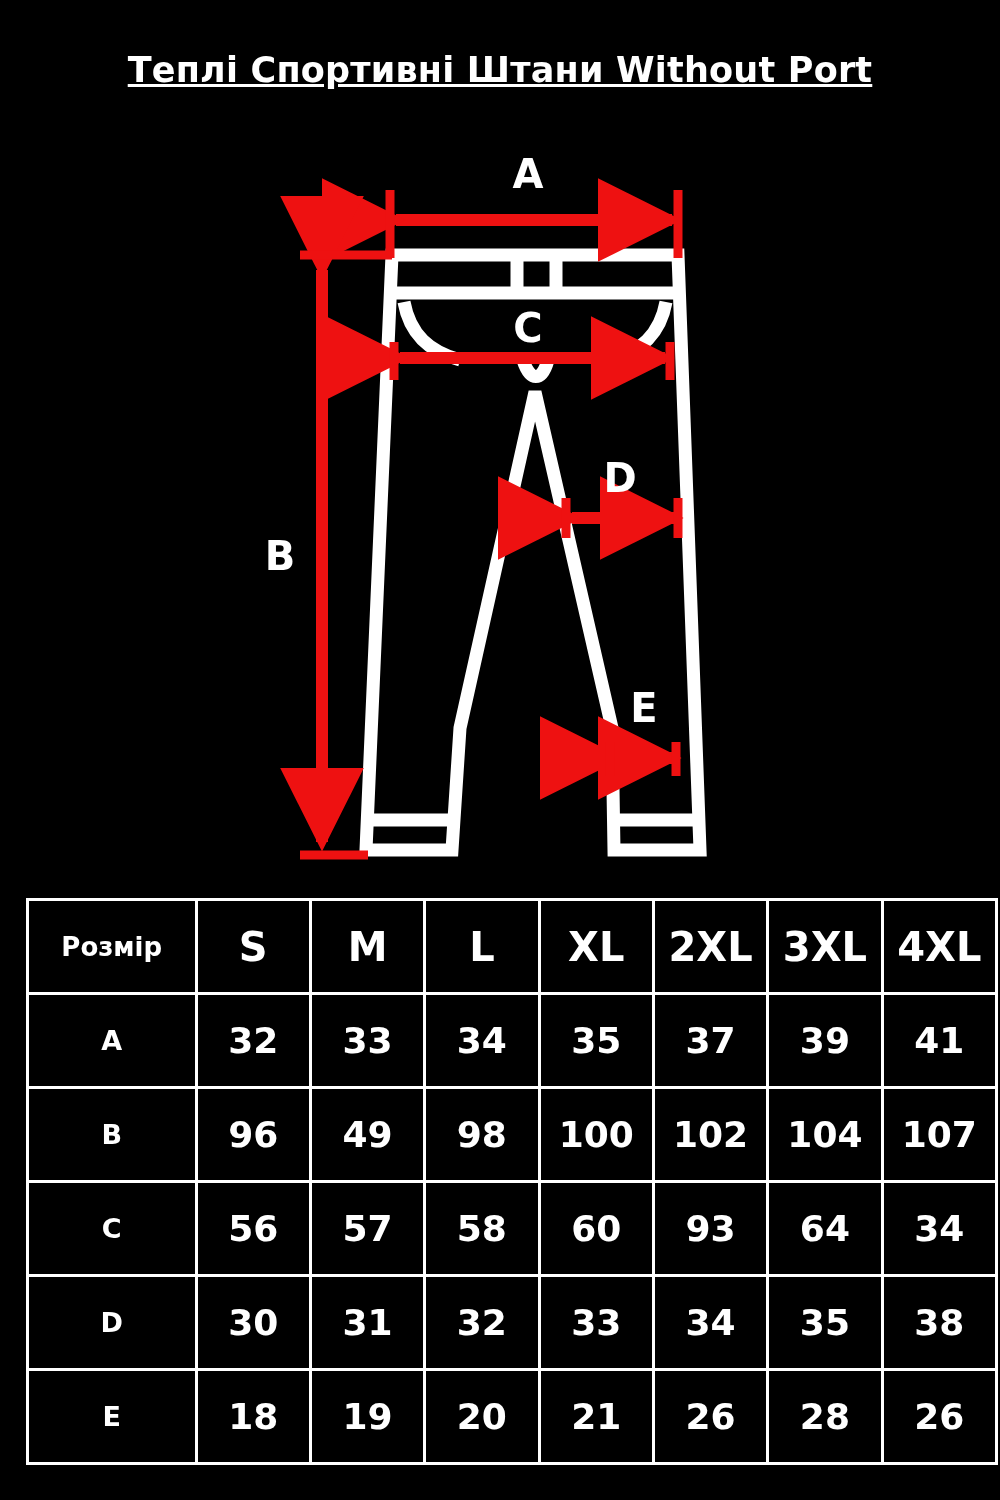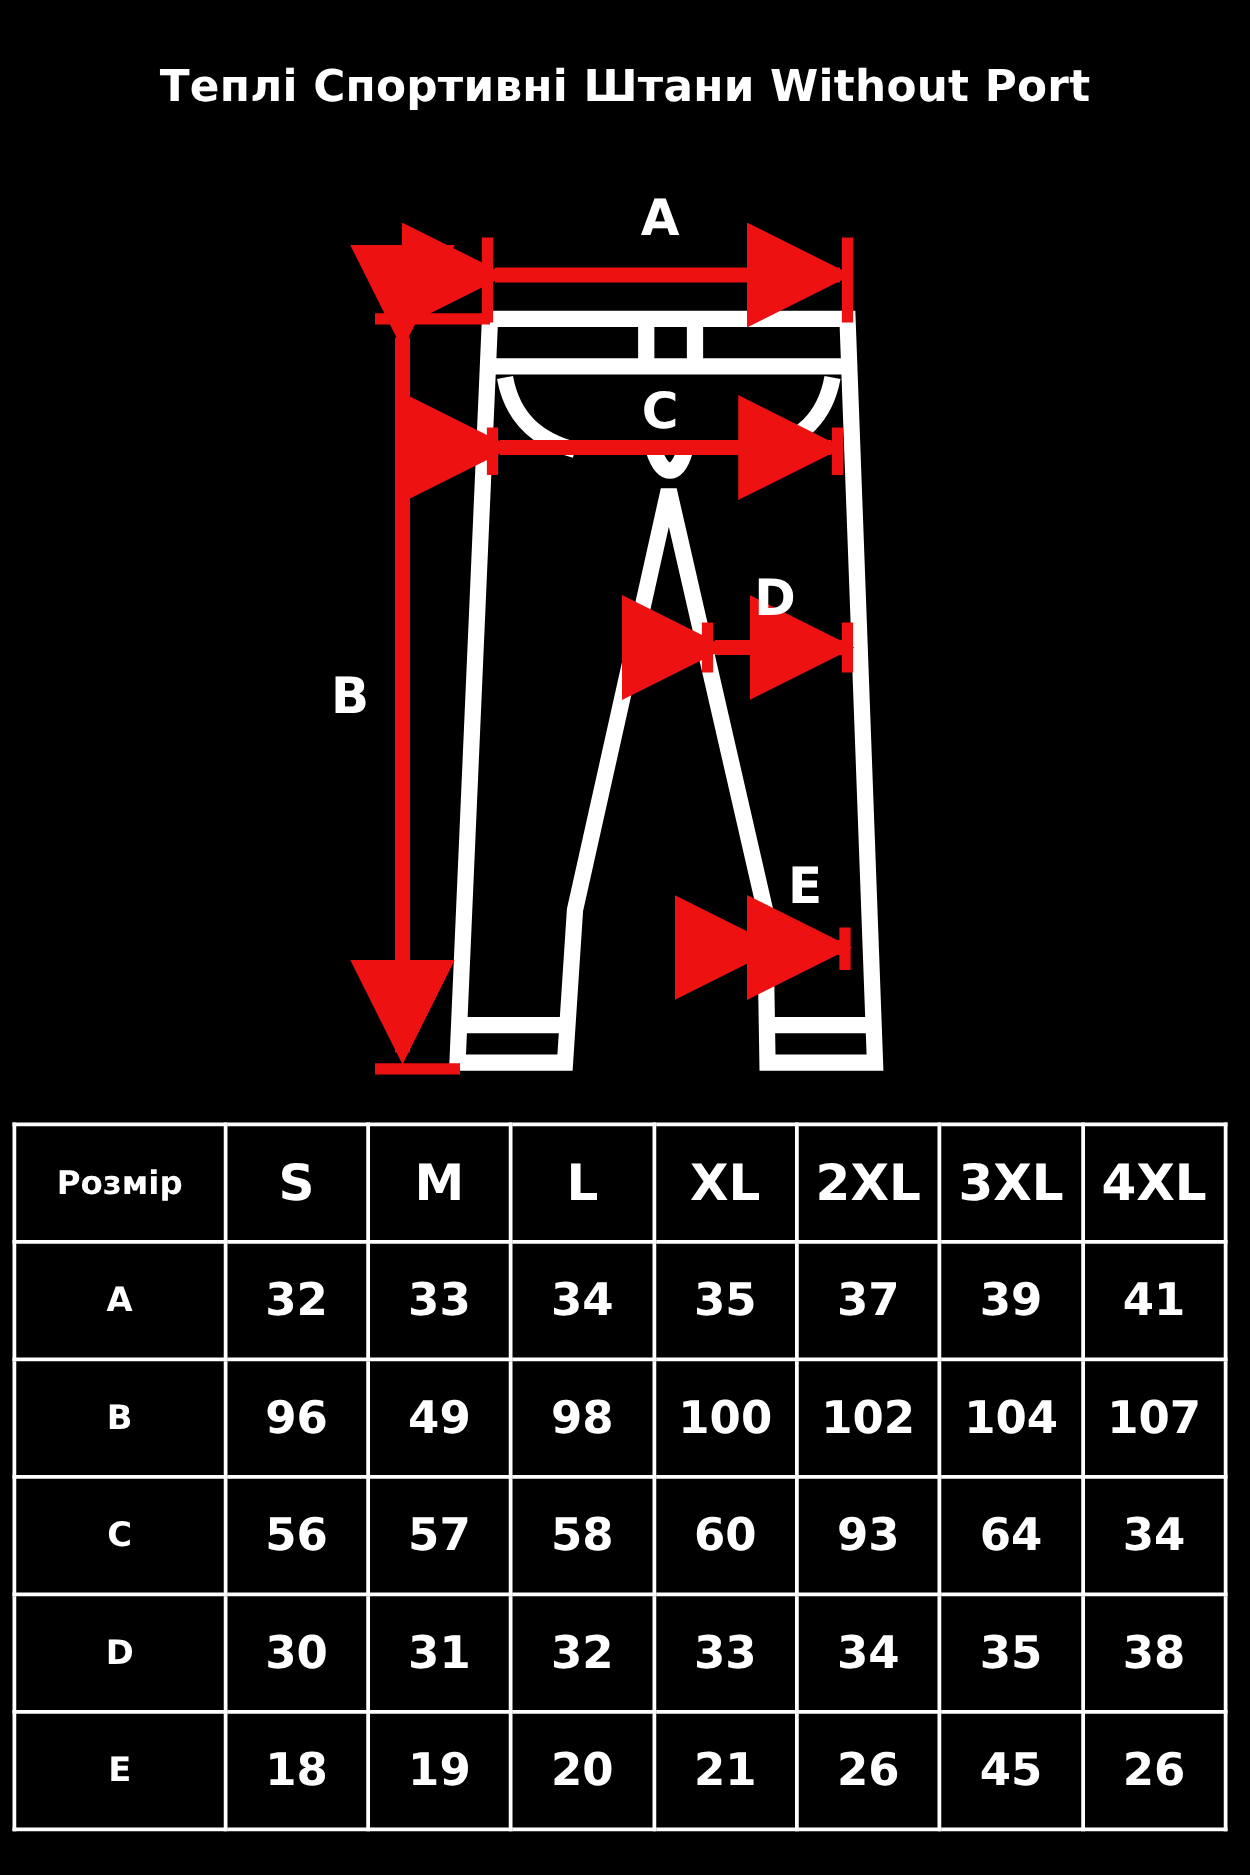--- a/index.html
+++ b/index.html
@@ -24,34 +24,35 @@
     position: absolute;
     top: 50px;
     left: 0;
     width: 1000px;
     text-align: center;
     font-size: 35px;
     font-weight: bold;
     color: #ffffff;
     letter-spacing: 0.2px;
     font-family: "DejaVu Sans", sans-serif;
+    text-decoration: underline;
   }
   .diagram {
     position: absolute;
     top: 130px;
     left: 0;
     width: 1000px;
     height: 760px;
   }
   .diagram svg {
     display: block;
   }
   .table-wrap {
     position: absolute;
-    left: 10px;
+    left: 26px;
     top: 898px;
     width: 948px;
   }
   table.size-table {
     border-collapse: collapse;
     width: 972px;
     table-layout: fixed;
   }
   table.size-table td, table.size-table th {
     border: 3px solid #ffffff;
@@ -233,20 +234,20 @@
           <td>35</td>
           <td>38</td>
         </tr>
         <tr>
           <td class="rowlabel">E</td>
           <td>18</td>
           <td>19</td>
           <td>20</td>
           <td>21</td>
           <td>26</td>
-          <td>45</td>
+          <td>28</td>
           <td>26</td>
         </tr>
       </tbody>
     </table>
   </div>
 
 </div>
 
 </body></html>

